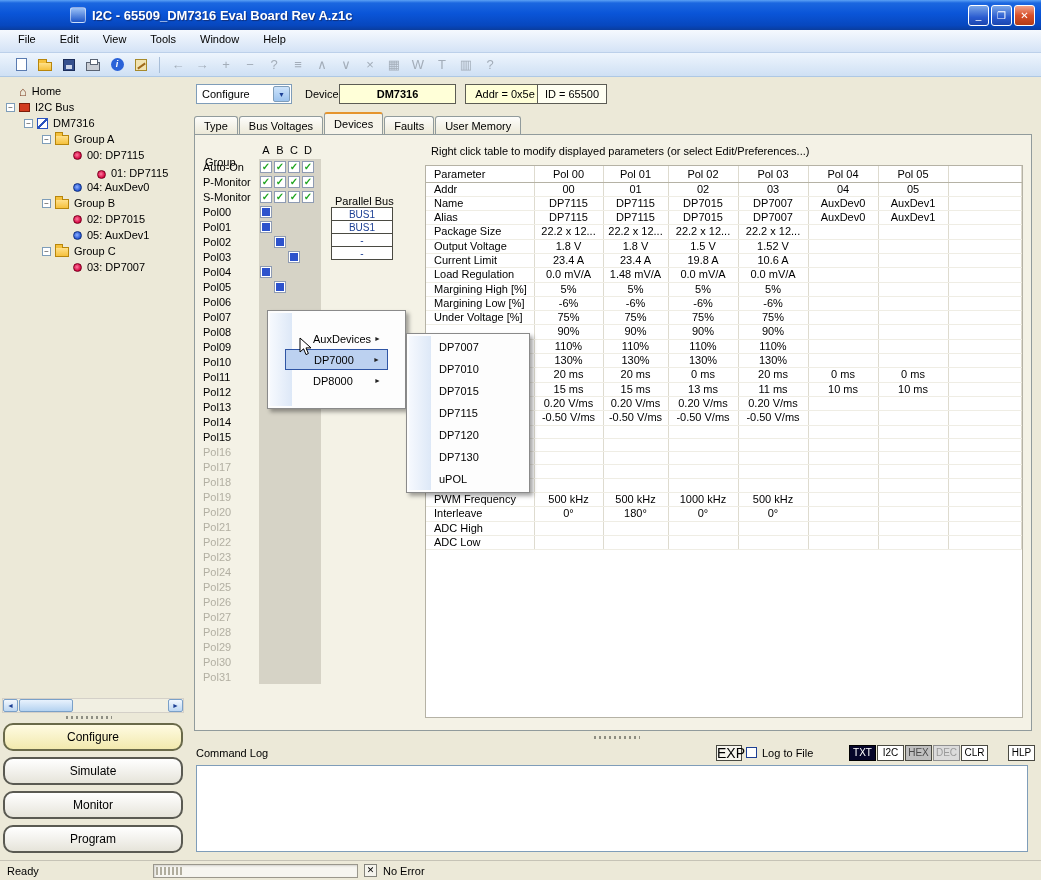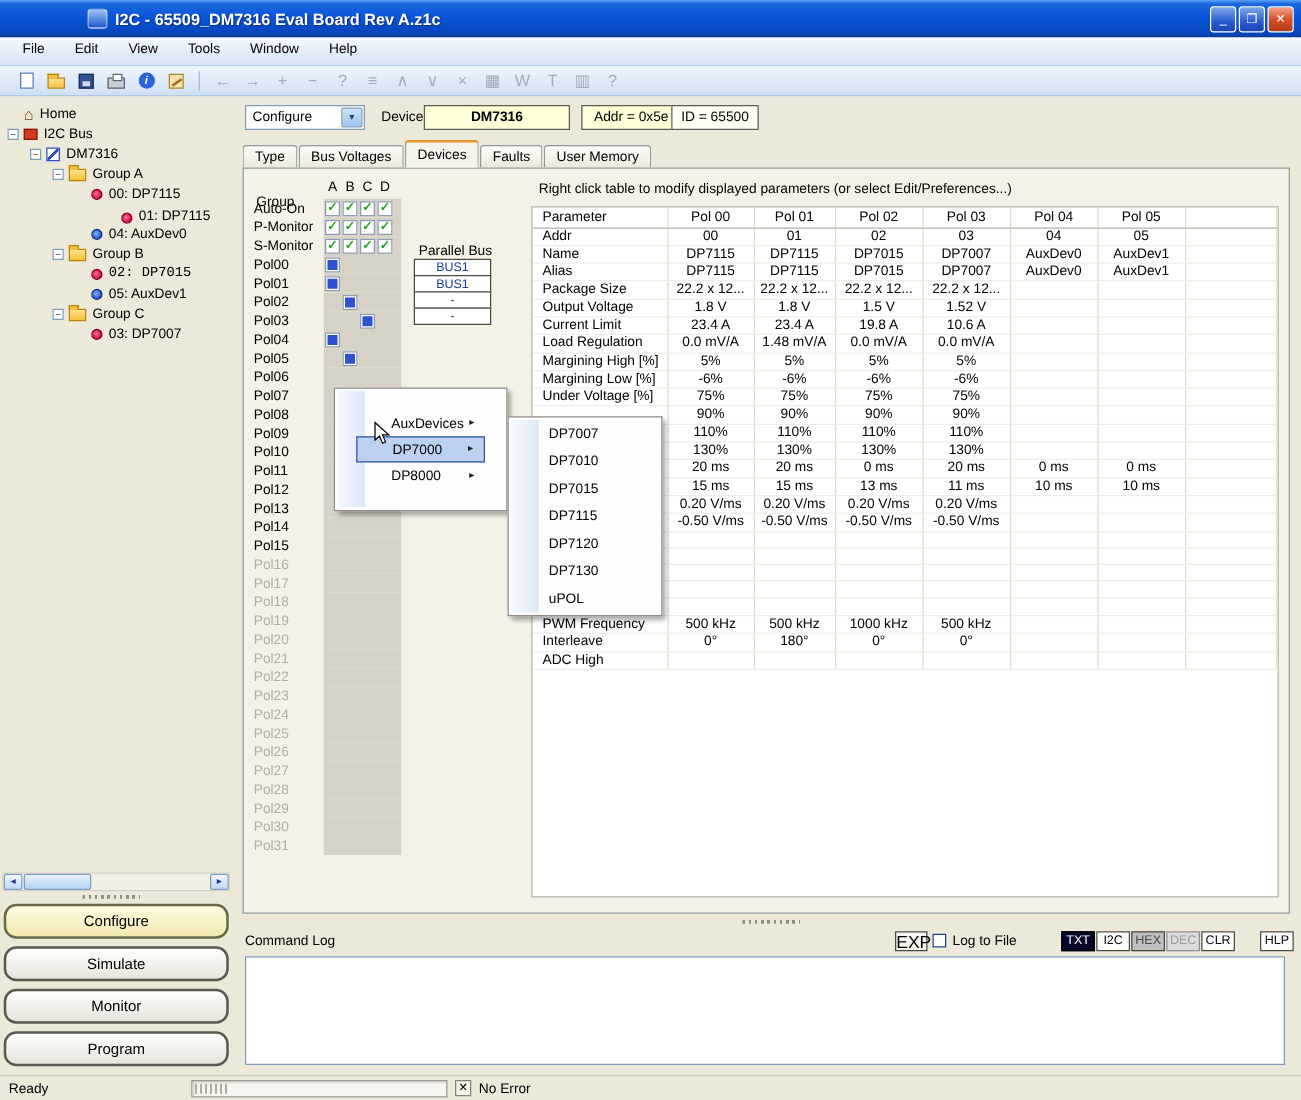--- a/index.html
+++ b/index.html
@@ -285,21 +285,21 @@
         <div class="tree-row" style="padding-left: 60px;">
           <span class="expand noshow"></span>
           <span class="ticon i-node-blue"></span>
           <span class="tlabel">04: AuxDev0</span>
         </div>
         <div class="tree-row" style="padding-left: 42px;">
           <span class="expand">−</span>
           <span class="ticon i-folder"></span>
           <span class="tlabel">Group B</span>
         </div>
-        <div class="tree-row" style="padding-left: 60px; font-family: Liberation Mono, monospace;">
+        <div class="tree-row" style="padding-left: 60px;">
           <span class="expand noshow"></span>
           <span class="ticon i-node-red"></span>
           <span class="tlabel">02: DP7015</span>
         </div>
         <div class="tree-row" style="padding-left: 60px;">
           <span class="expand noshow"></span>
           <span class="ticon i-node-blue"></span>
           <span class="tlabel">05: AuxDev1</span>
         </div>
         <div class="tree-row" style="padding-left: 42px;">
@@ -953,20 +953,30 @@
                 <td class="vcol">0°</td>
                 <td class="vcol">180°</td>
                 <td class="vcol">0°</td>
                 <td class="vcol">0°</td>
                 <td class="vcol"></td>
                 <td class="vcol"></td>
                 <td class="fill"></td>
               </tr>
               <tr>
                 <td class="pcol">ADC High</td>
+                <td class="vcol"></td>
+                <td class="vcol"></td>
+                <td class="vcol"></td>
+                <td class="vcol"></td>
+                <td class="vcol"></td>
+                <td class="vcol"></td>
+                <td class="fill"></td>
+              </tr>
+              <tr>
+                <td class="pcol">ADC Low</td>
                 <td class="vcol"></td>
                 <td class="vcol"></td>
                 <td class="vcol"></td>
                 <td class="vcol"></td>
                 <td class="vcol"></td>
                 <td class="vcol"></td>
                 <td class="fill"></td>
               </tr>
             </tbody>
         </table>

